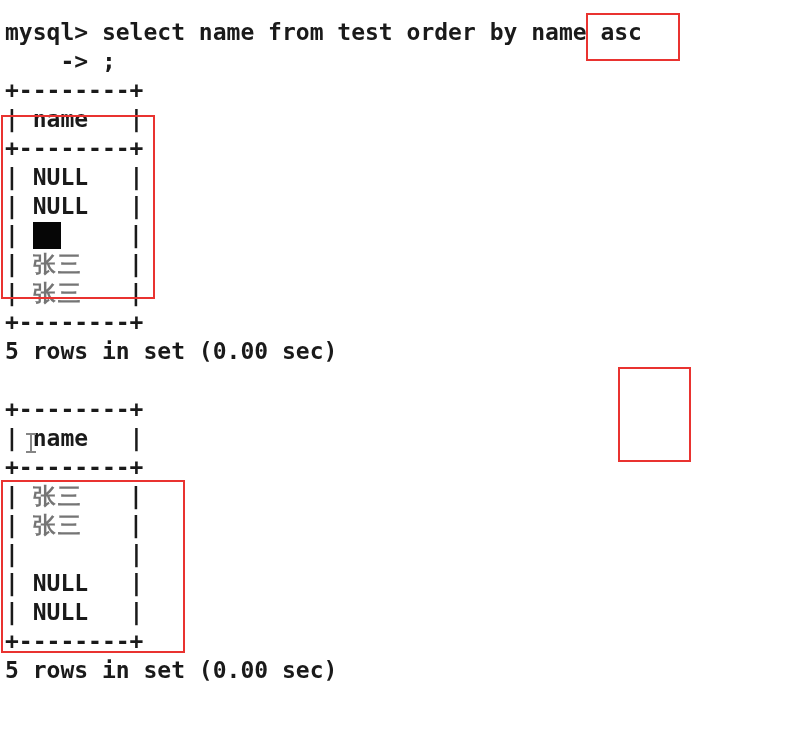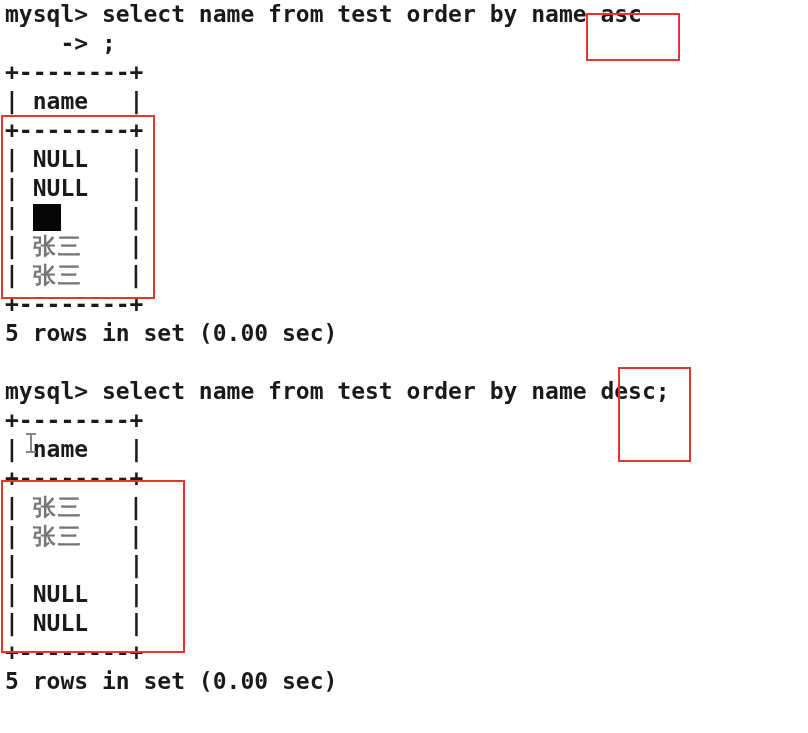--- a/index.html
+++ b/index.html
@@ -13,21 +13,21 @@
     height: 733px;
     background: #ffffff;
     overflow: hidden;
     font-family: "DejaVu Sans Mono", "Liberation Mono", monospace;
     font-size: 23px;
     font-weight: bold;
     color: #1a1a1a;
   }
   #lines {
     position: absolute;
-    top: 0;
+    top: 18px;
     left: 5px;
     right: 0;
   }
   .line {
     position: relative;
     height: 29px;
     line-height: 29px;
     white-space: pre;
   }
   .cjk {
@@ -90,21 +90,20 @@
       <div class="line">| name   |</div>
       <div class="line">+--------+</div>
       <div class="line">| NULL   |</div>
       <div class="line">| NULL   |</div>
       <div class="line"><span>| </span><span class="block"></span><span class="rpipe">|</span></div>
       <div class="line"><span>| </span><span class="cjk">张三</span><span class="rpipe">|</span></div>
       <div class="line"><span>| </span><span class="cjk">张三</span><span class="rpipe">|</span></div>
       <div class="line">+--------+</div>
       <div class="line">5 rows in set (0.00 sec)</div>
       <div class="line"></div>
-      <div class="line">mysql&gt; select name from test order by name desc;</div>
       <div class="line">+--------+</div>
       <div class="line">| name   |</div>
       <div class="line">+--------+</div>
       <div class="line"><span>| </span><span class="cjk">张三</span><span class="rpipe">|</span></div>
       <div class="line"><span>| </span><span class="cjk">张三</span><span class="rpipe">|</span></div>
       <div class="line">|        |</div>
       <div class="line">| NULL   |</div>
       <div class="line">| NULL   |</div>
       <div class="line">+--------+</div>
       <div class="line">5 rows in set (0.00 sec)</div>

